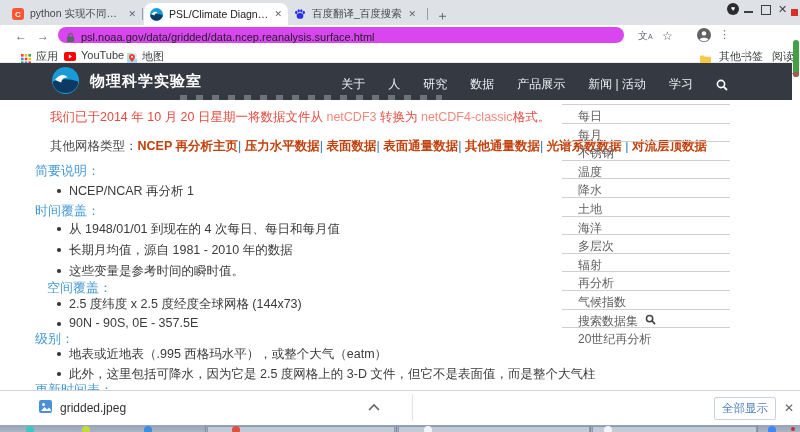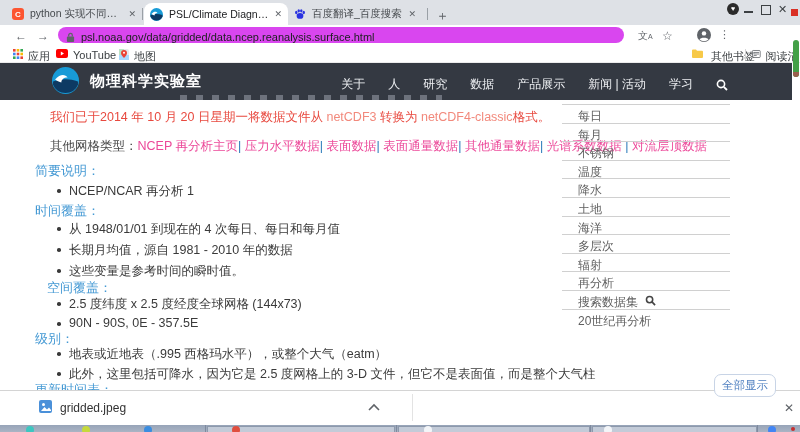--- a/index.html
+++ b/index.html
@@ -17,49 +17,49 @@
   .newtab{top:7px;font-size:13px;color:#5f6368;}
   .wbtn{top:6px;color:#3c4043;font-size:10px;line-height:10px;}
   .heart{left:727px;top:3px;width:12px;height:12px;border-radius:50%;background:#2b2b2b;
          color:#fff;font-size:7px;text-align:center;line-height:12px;}
   .toolbar{left:0;top:25px;width:800px;height:21px;background:#fff;}
   .navic{top:29px;font-size:12px;color:#5f6368;}
   .omnibox{left:58px;top:27px;width:566px;height:16px;border-radius:8px;background:#d946ef;
            display:flex;align-items:flex-end;gap:6px;padding:0 8px;box-sizing:border-box;}
   .url{font-size:11px;color:#202124;white-space:nowrap;overflow:hidden;}
   .bookbar{left:0;top:46px;width:800px;height:17px;background:#fff;border-bottom:1px solid #ebebeb;box-sizing:border-box;}
-  .bkitem{top:49px;display:flex;align-items:flex-start;gap:5px;font-size:11px;color:#3c4043;}
+  .bkitem{top:49px;display:flex;align-items:flex-end;gap:5px;font-size:11px;color:#3c4043;margin-left:8px;}
   .vline{width:1px;background:#d6d6d6;}
   .scrollthumb{left:793px;top:40px;width:6px;height:37px;border-radius:3px;background:#43a047;z-index:60;}
   .scrollthumb:after{content:"";position:absolute;left:0;bottom:0;width:6px;height:5px;border-radius:0 0 3px 3px;background:#9a5f4d;}
   .redmark{left:791px;top:9px;width:7px;height:7px;background:#d93025;z-index:61;}
   
   .sitehdr{left:0;top:63px;width:792px;height:37px;background:#343942;}
   .sitetitle{left:90px;top:72px;font-size:15px;font-weight:bold;color:#fff;letter-spacing:1px;}
   .mainnav{right:72px;top:76px;display:flex;gap:23px;font-size:12px;color:#eceef1;align-items:center;}
   .fragments{left:180px;top:95px;width:262px;height:5px;z-index:5;
       background:repeating-linear-gradient(90deg,#6d727c 0 7px,transparent 7px 16px);}
   
   .content{font-size:12.5px;color:#3a3a3a;white-space:nowrap;}
   .rednote{left:50px;top:109px;color:#e8493f;}
   .rednote .lnk{color:#f2897c;}
   .gridline{left:50px;top:138px;color:#4a4a4a;}
-  .gridline .glnk{color:#ec4899;font-weight:normal;}
+  .gridline .glnk{color:#c2410c;font-weight:bold;}
   .gridline .gsep{color:#2b7bba;}
   .h-blue{color:#4499d4;font-size:13px;}
   .bullet{padding-left:12px;}
   .bullet:before{content:"";position:absolute;left:0;top:6px;width:3.5px;height:3.5px;border-radius:50%;background:#3a3a3a;}
   
   .sidebar{left:562px;top:104px;width:168px;}
   .srow{height:18.6px;box-sizing:border-box;border-top:1px solid #d0d0d0;
         padding:3px 0 0 16px;font-size:12px;color:#5f5f5f;display:flex;align-items:flex-start;gap:7px;}
   
   .dlbar{left:0;top:390px;width:800px;height:35px;background:#fff;border-top:1px solid #d4d4d4;box-sizing:border-box;z-index:40;}
   .dlname{left:60px;top:401px;font-size:12px;color:#333;}
-  .showall{left:714px;top:374px;width:60px;height:21px;border:1px solid #c8d4e6;border-radius:7px;
+  .showall{left:714px;top:397px;width:60px;height:21px;border:1px solid #c8d4e6;border-radius:2px;
            background:#fff;color:#4e7fc0;font-size:11.5px;text-align:center;line-height:21px;}
   .dlclose{left:784px;top:401px;font-size:12px;color:#5f6368;}
   
   .taskbar{left:0;top:425px;width:800px;height:7px;overflow:hidden;z-index:50;
            background:linear-gradient(#97a4b8,#aab4c4);}
   .tkdot{position:absolute;top:1px;width:8px;height:8px;border-radius:50%;}
   .tksep{position:absolute;top:0;width:1px;height:7px;background:#7e8a9e;}
   .tkbtn{position:absolute;top:1px;height:7px;background:#c3cbd8;border:1px solid #8d99ac;}
 </style>
 </head>
@@ -249,20 +249,23 @@
       <span>海洋</span>
     </div>
   <div class="srow">
       <span>多层次</span>
     </div>
   <div class="srow">
       <span>辐射</span>
     </div>
   <div class="srow">
       <span>再分析</span>
+    </div>
+  <div class="srow">
+      <span>气候指数</span>
     </div>
   <div class="srow">
       <span>搜索数据集</span>
     <svg width="11" height="11" viewBox="0 0 12 12" style="margin-top:1px;">
         <circle cx="5" cy="5" r="3.4" fill="none" stroke="#444" stroke-width="1.7"></circle>
         <line x1="7.6" y1="7.6" x2="11" y2="11" stroke="#444" stroke-width="1.9"></line>
       </svg>
   </div>
   <div class="srow">
       <span>20世纪再分析</span>

